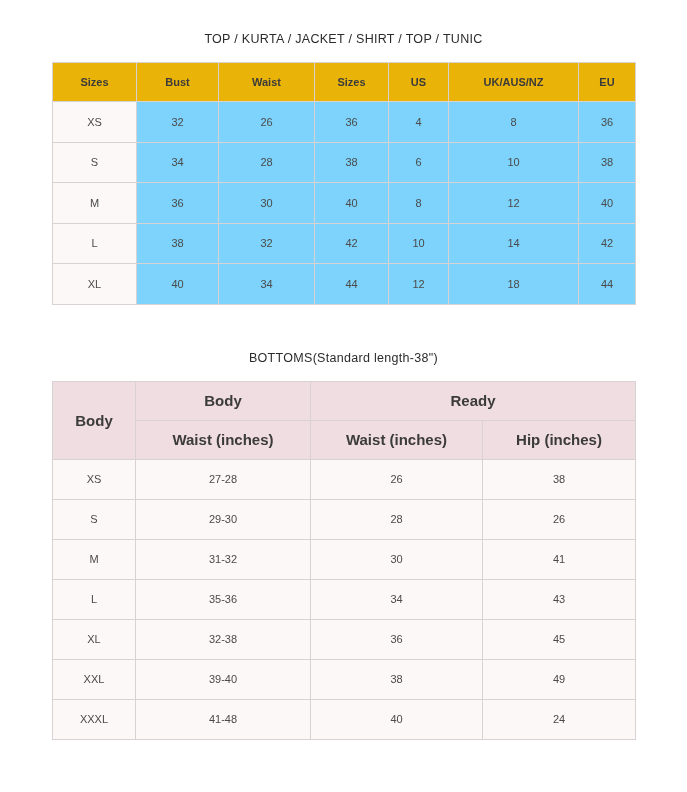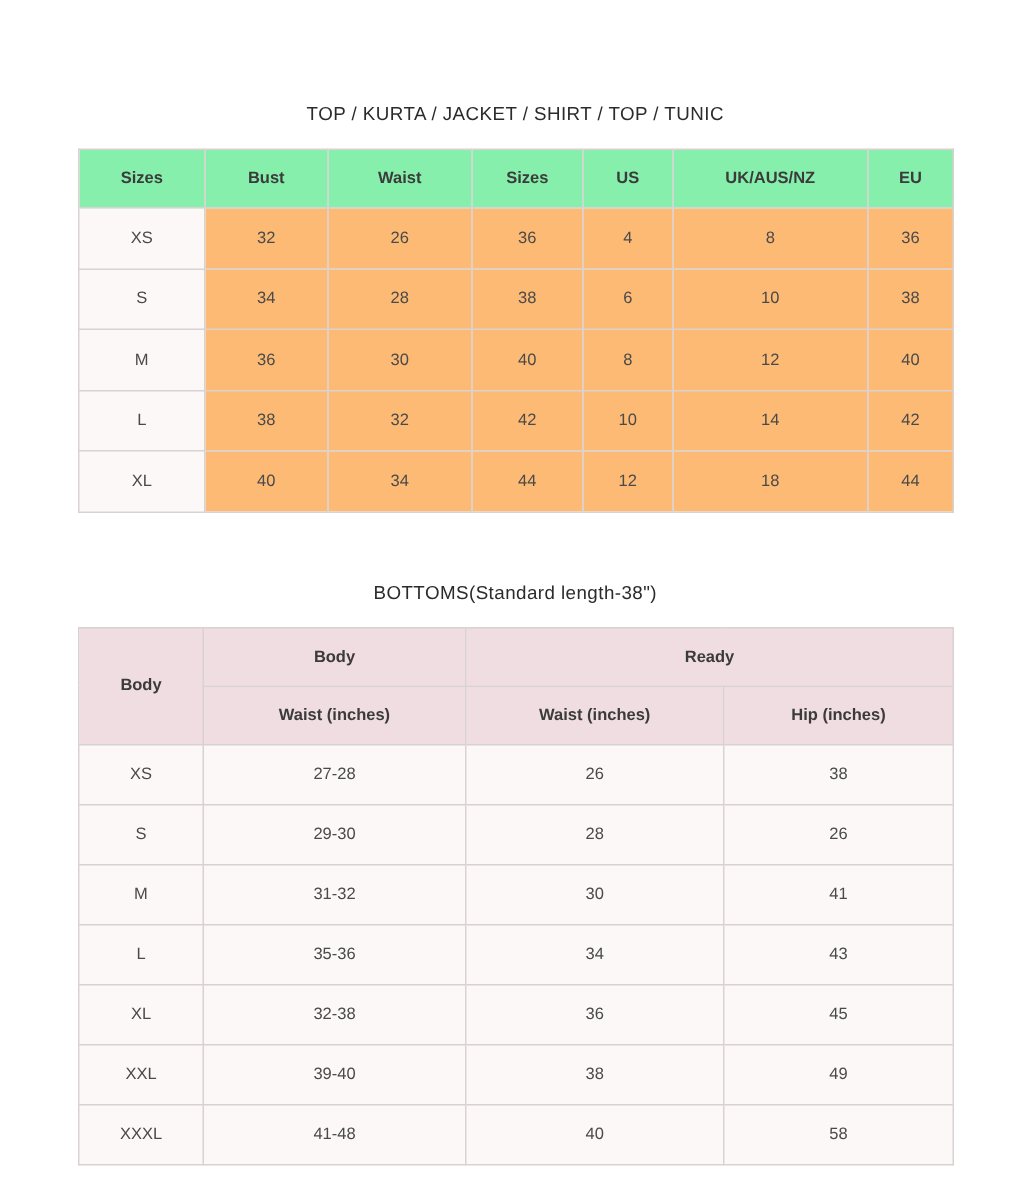--- a/index.html
+++ b/index.html
@@ -36,49 +36,49 @@
     table-layout: fixed;
   }
   table td, table th {
     border: 1px solid #d9d2d2;
     text-align: center;
     font-weight: 400;
     color: #4a4a4a;
   }
   
   #top-table th {
-    background: #86efac;
+    background: #eab308;
     font-size: 11px;
     height: 36px;
     color: #3b3b3b;
     font-weight: 700;
   }
   #top-table td {
-    background: #fdba74;
+    background: #7dd3fc;
     font-size: 11px;
     height: 37.5px;
   }
   #top-table td.size-cell {
     background: #fbf8f7;
   }
   
   #bottom-table th {
     background: #f0dde1;
-    font-size: 11px;
+    font-size: 15px;
     color: #3b3b3b;
     font-weight: 700;
     height: 36px;
   }
   #bottom-table td {
     background: #fbf8f7;
     font-size: 11px;
     height: 37px;
   }
   .title-top {
-    margin-top: 69px;
+    margin-top: 32px;
     margin-bottom: 16px;
   }
   .title-bottom {
     margin-top: 46px;
     margin-bottom: 16px;
   }
 </style>
 </head>
 <body>
 
@@ -214,19 +214,19 @@
         <tr>
           <td>XXL</td>
           <td>39-40</td>
           <td>38</td>
           <td>49</td>
         </tr>
         <tr>
           <td>XXXL</td>
           <td>41-48</td>
           <td>40</td>
-          <td>58</td>
+          <td>24</td>
         </tr>
       </tbody>
     </table>
   </div>
 
 </div>
 
 </body></html>

